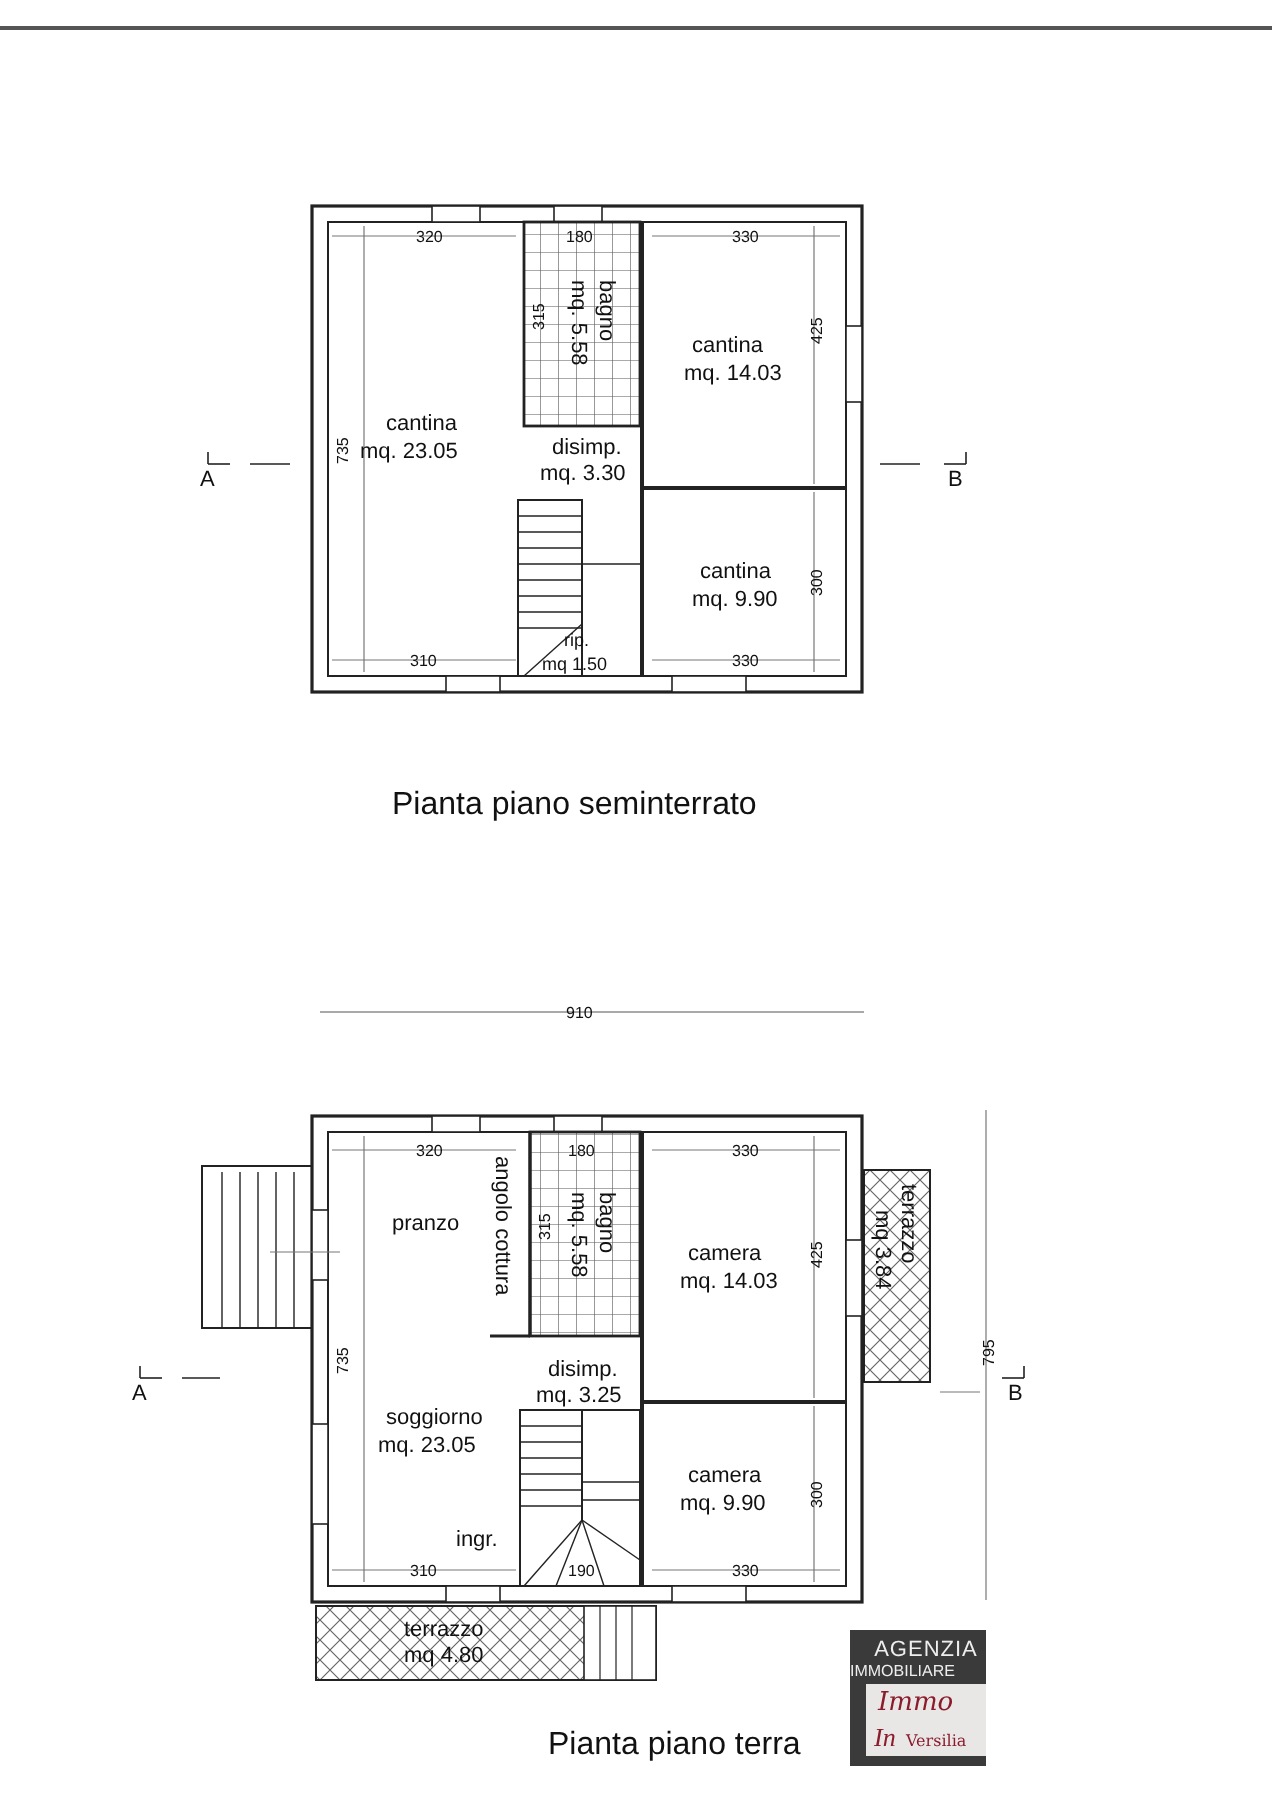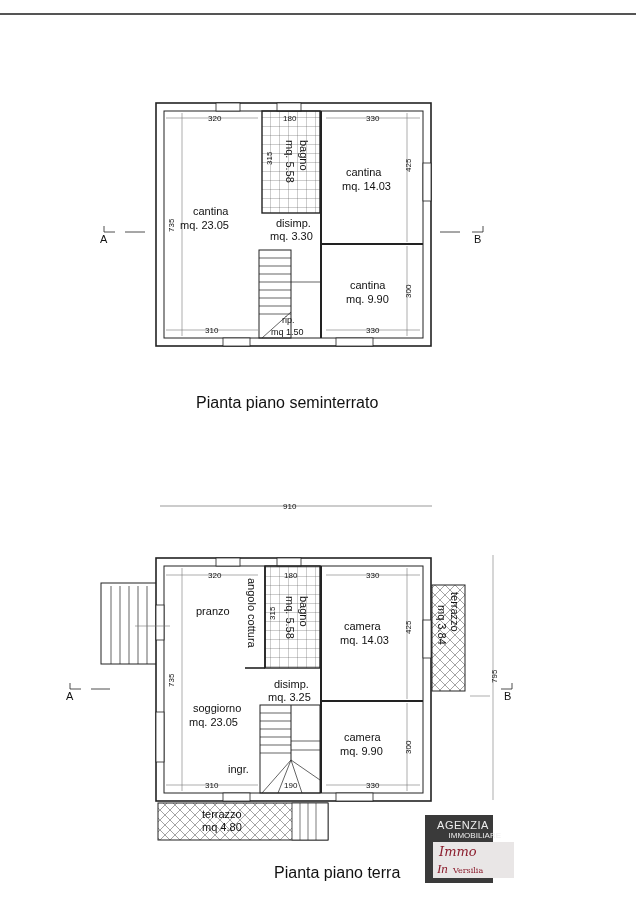--- a/index.html
+++ b/index.html
@@ -2,22 +2,22 @@
 <html><head>
 <meta charset="utf-8">
 <style>
   html, body { margin:0; padding:0; background:#ffffff; }
   body { width:636px; height:900px; position:relative; overflow:hidden; font-family:"Liberation Sans", sans-serif; color:#111; }
   .topline { position:absolute; left:0; top:13px; width:636px; height:2px; background:#555; }
   svg { position:absolute; left:0; top:0; }
   .title { position:absolute; font-size:16px; color:#111; }
   .logo { position:absolute; left:425px; top:815px; width:68px; height:68px; background:#3a3a3a; }
   .logo .l1 { position:absolute; left:0; width:76px; top:4px; text-align:center; color:#eee; font-size:11px; letter-spacing:0.5px; }
-  .logo .l2 { position:absolute; left:0; width:76px; top:16px; text-align:right; color:#eee; font-size:8px; }
-  .logo .box { position:absolute; left:8px; top:27px; width:60px; height:36px; background:#e9e6e6;padding-left:21px; }
+  .logo .l2 { position:absolute; left:0; width:76px; top:16px; text-align:left; color:#eee; font-size:8px; }
+  .logo .box { position:absolute; left:8px; top:27px; width:60px; height:36px; background:#e9e6e6; }
   .logo .b1 { position:absolute; left:6px; top:2px; font-family:"DejaVu Serif", serif; color:#8b1c2c; font-size:13px; font-style:italic; }
   .logo .b2 { position:absolute; left:4px; top:19px; font-family:Liberation Serif, serif; color:#8b1c2c; font-size:13px; font-style:italic; }
   .logo .b3 { position:absolute; left:20px; top:24px; font-family:"DejaVu Serif", serif; color:#8b1c2c; font-size:8px; }
 </style>
 </head>
 <body>
 
 <div class="topline"></div>
 
 <svg width="636" height="900" viewBox="0 0 636 900">

